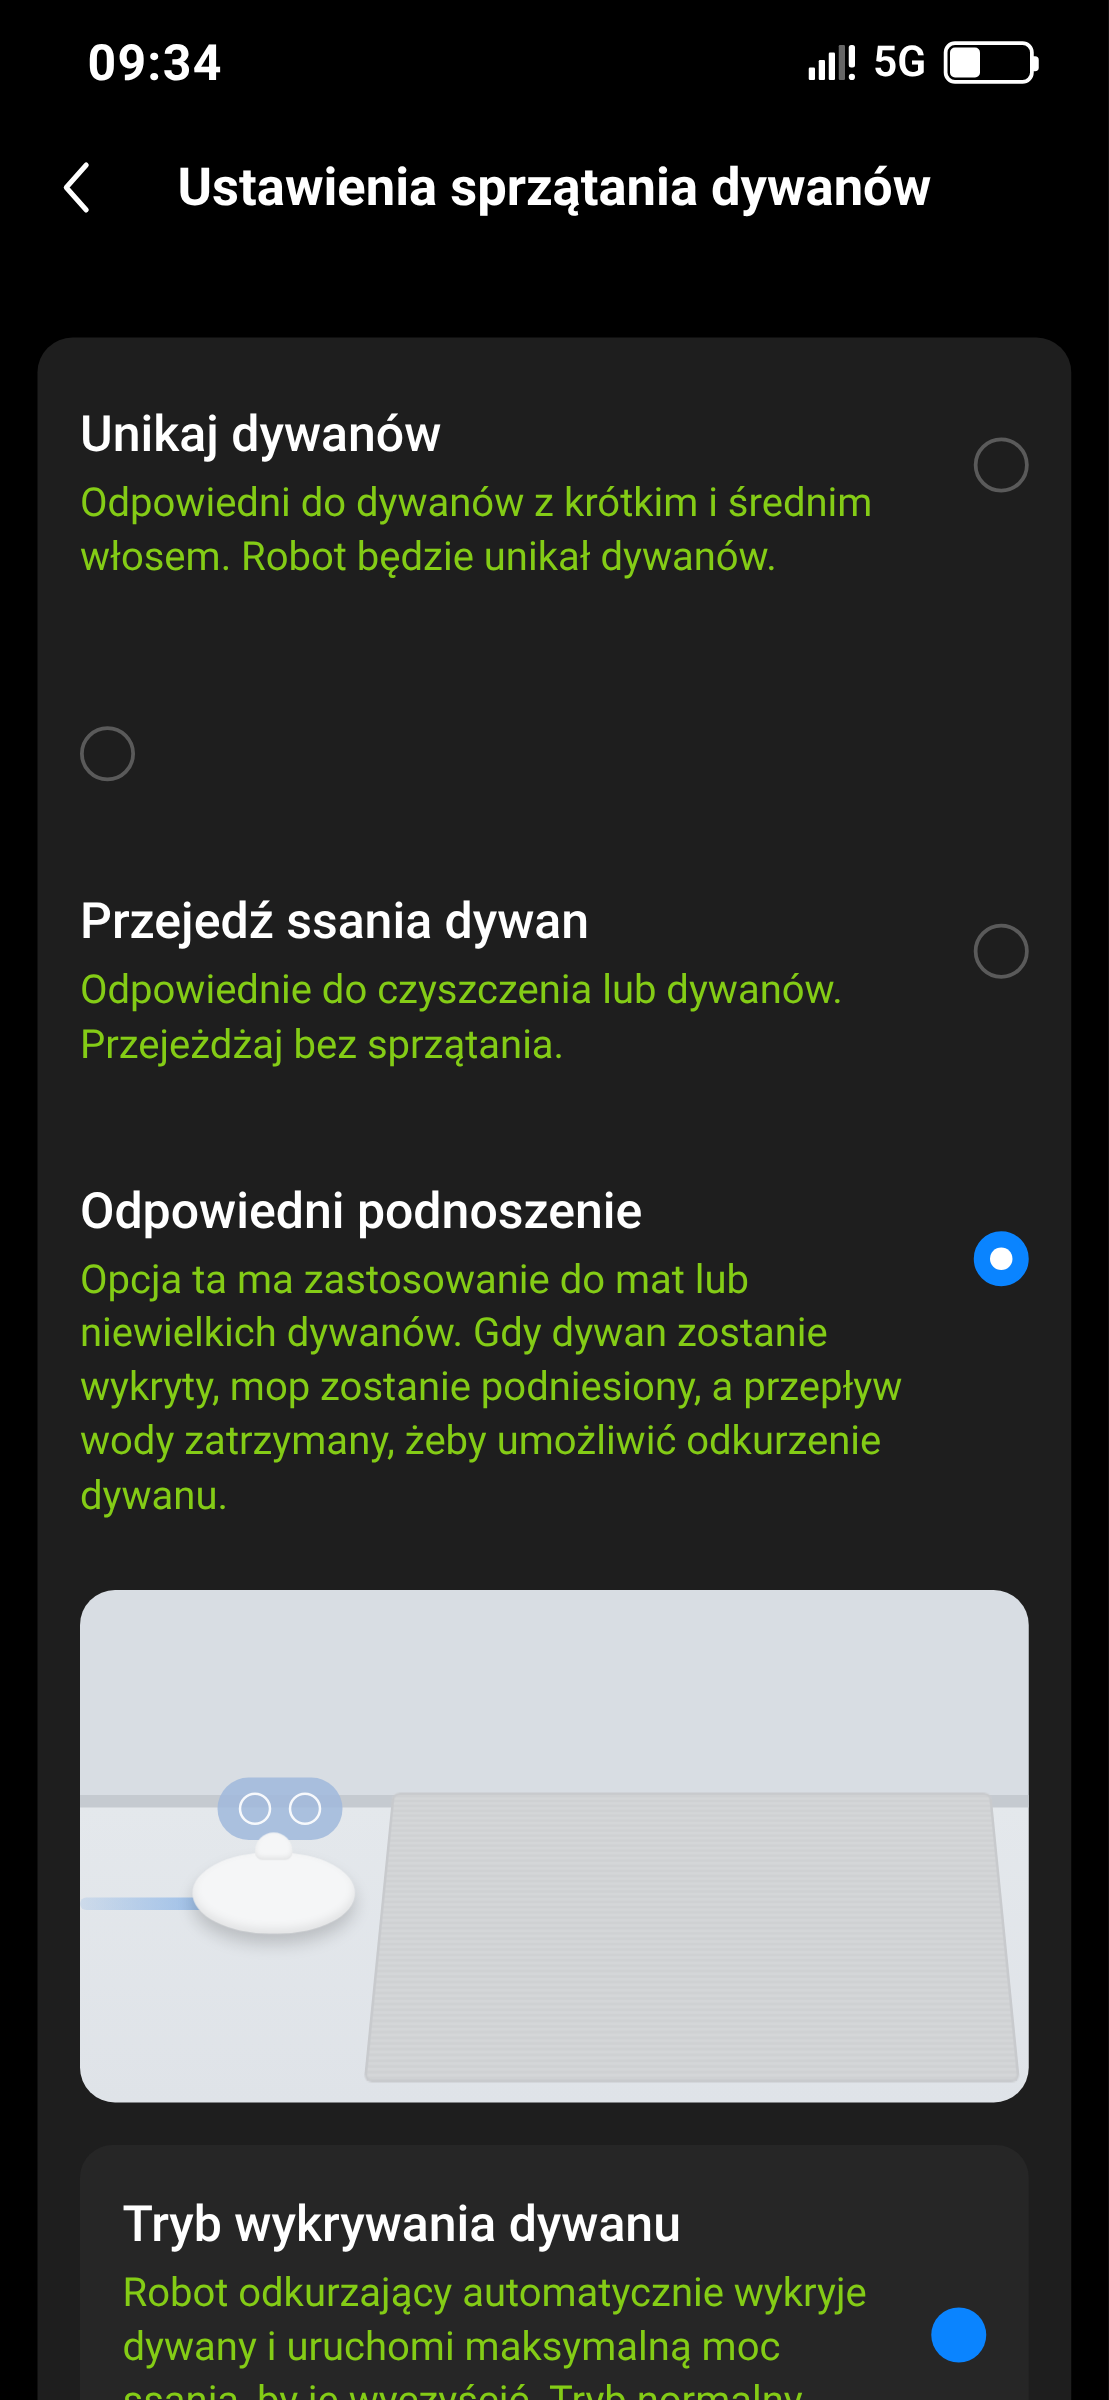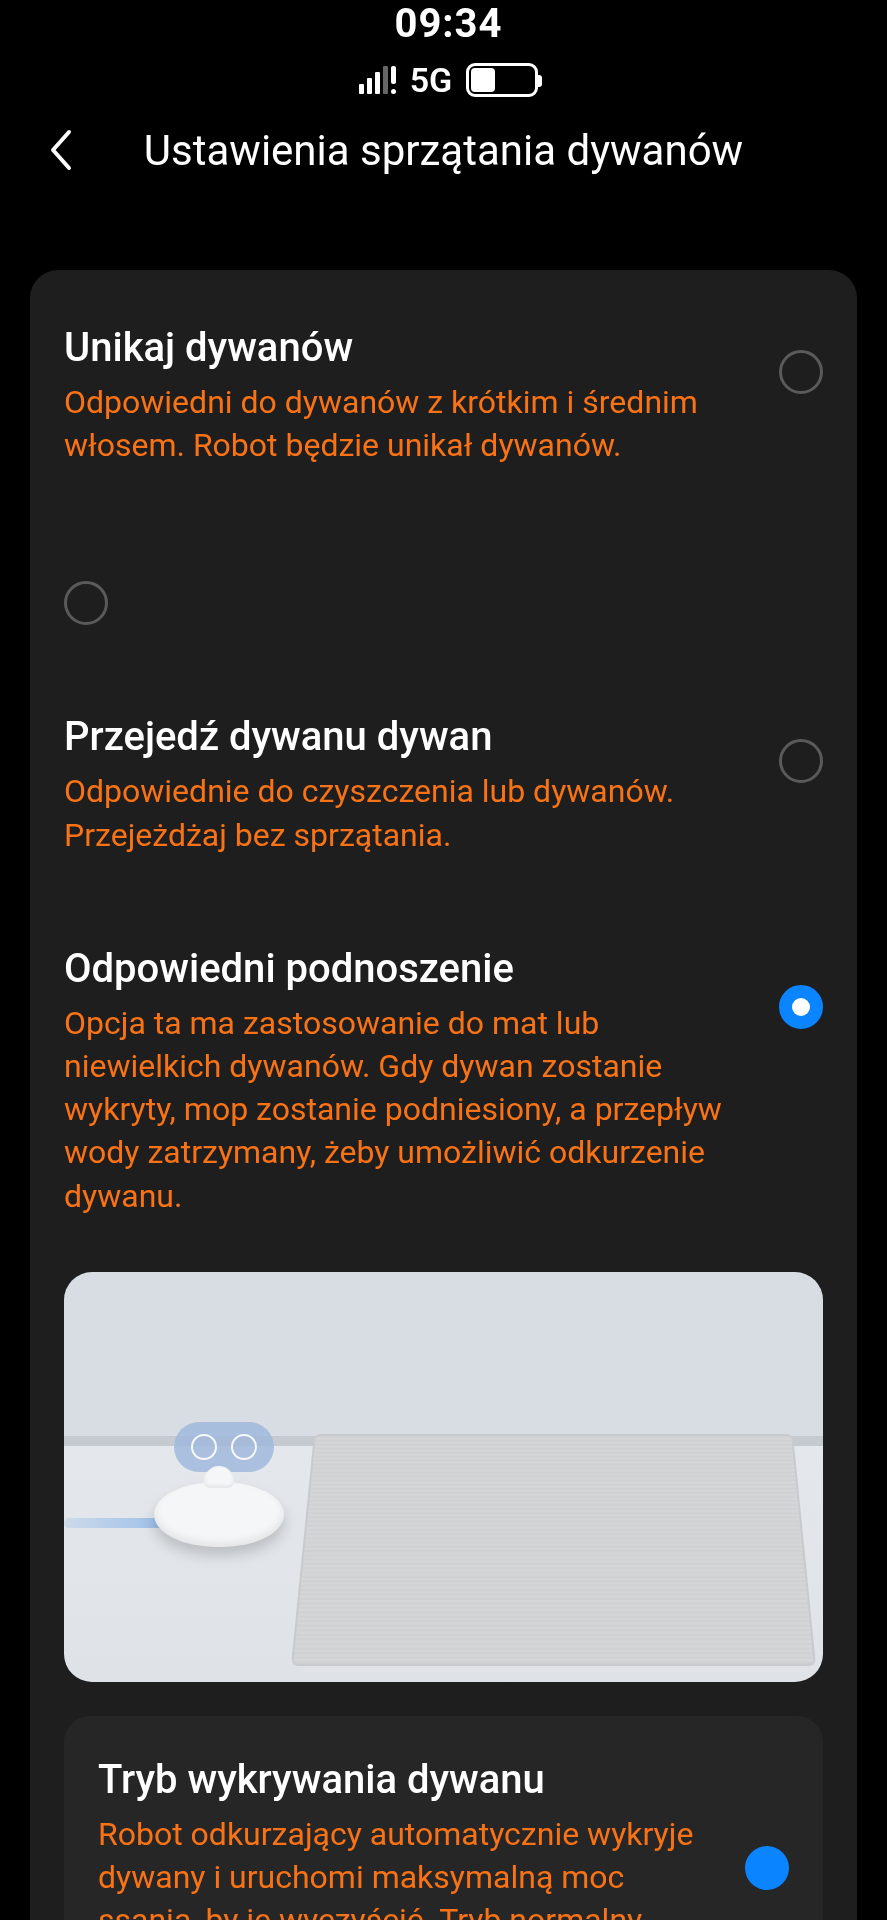--- a/index.html
+++ b/index.html
@@ -10,21 +10,20 @@
     color: #fff;
     font-family: -apple-system, BlinkMacSystemFont, "Segoe UI", Roboto, Helvetica, Arial, sans-serif;
     overflow: hidden;
   }
   .status-bar {
     height: 100px;
     display: flex;
     align-items: center;
     justify-content: space-between;
     padding: 0 60px 0 70px;
-    flex-direction: column;
   }
   .status-time {
     font-size: 40px;
     font-weight: 700;
     letter-spacing: 1px;
   }
   .status-right {
     display: flex;
     align-items: center;
     gap: 14px;
@@ -104,21 +103,21 @@
     height: 60px;
     display: flex;
     align-items: center;
     justify-content: center;
     flex-shrink: 0;
   }
   .page-title {
     flex: 1;
     text-align: center;
     font-size: 42px;
-    font-weight: 400;
+    font-weight: 700;
     padding-right: 60px;
   }
 
   .card {
     background: #1e1e1e;
     border-radius: 28px;
     margin: 60px 30px 0 30px;
     padding: 10px 0;
   }
 
@@ -131,21 +130,21 @@
   .option-text { flex: 1; min-width: 0; }
   .option-title {
     font-size: 40px;
     font-weight: 500;
     color: #fff;
     margin-bottom: 10px;
   }
   .option-desc {
     font-size: 32px;
     line-height: 1.35;
-    color: #f97316;
+    color: #84cc16;
   }
   .radio {
     width: 44px;
     height: 44px;
     border-radius: 50%;
     border: 3px solid #5a5a5a;
     margin-top: 40px;
     flex-shrink: 0;
     position: relative;
   }
@@ -302,21 +301,21 @@
     </div>
     <div class="radio two-line"></div>
   </div>
 
   <div class="option">
     <div class="radio two-line"></div>
   </div>
 
   <div class="option">
     <div class="option-text">
-      <div class="option-title">Przejedź dywanu dywan</div>
+      <div class="option-title">Przejedź ssania dywan</div>
       <div class="option-desc">Odpowiednie do czyszczenia lub dywanów. Przejeżdżaj bez sprzątania.</div>
     </div>
     <div class="radio two-line"></div>
   </div>
 
   <div class="option">
     <div class="option-text">
       <div class="option-title">Odpowiedni podnoszenie</div>
       <div class="option-desc">Opcja ta ma zastosowanie do mat lub niewielkich dywanów. Gdy dywan zostanie wykryty, mop zostanie podniesiony, a przepływ wody zatrzymany, żeby umożliwić odkurzenie dywanu.</div>
     </div>

